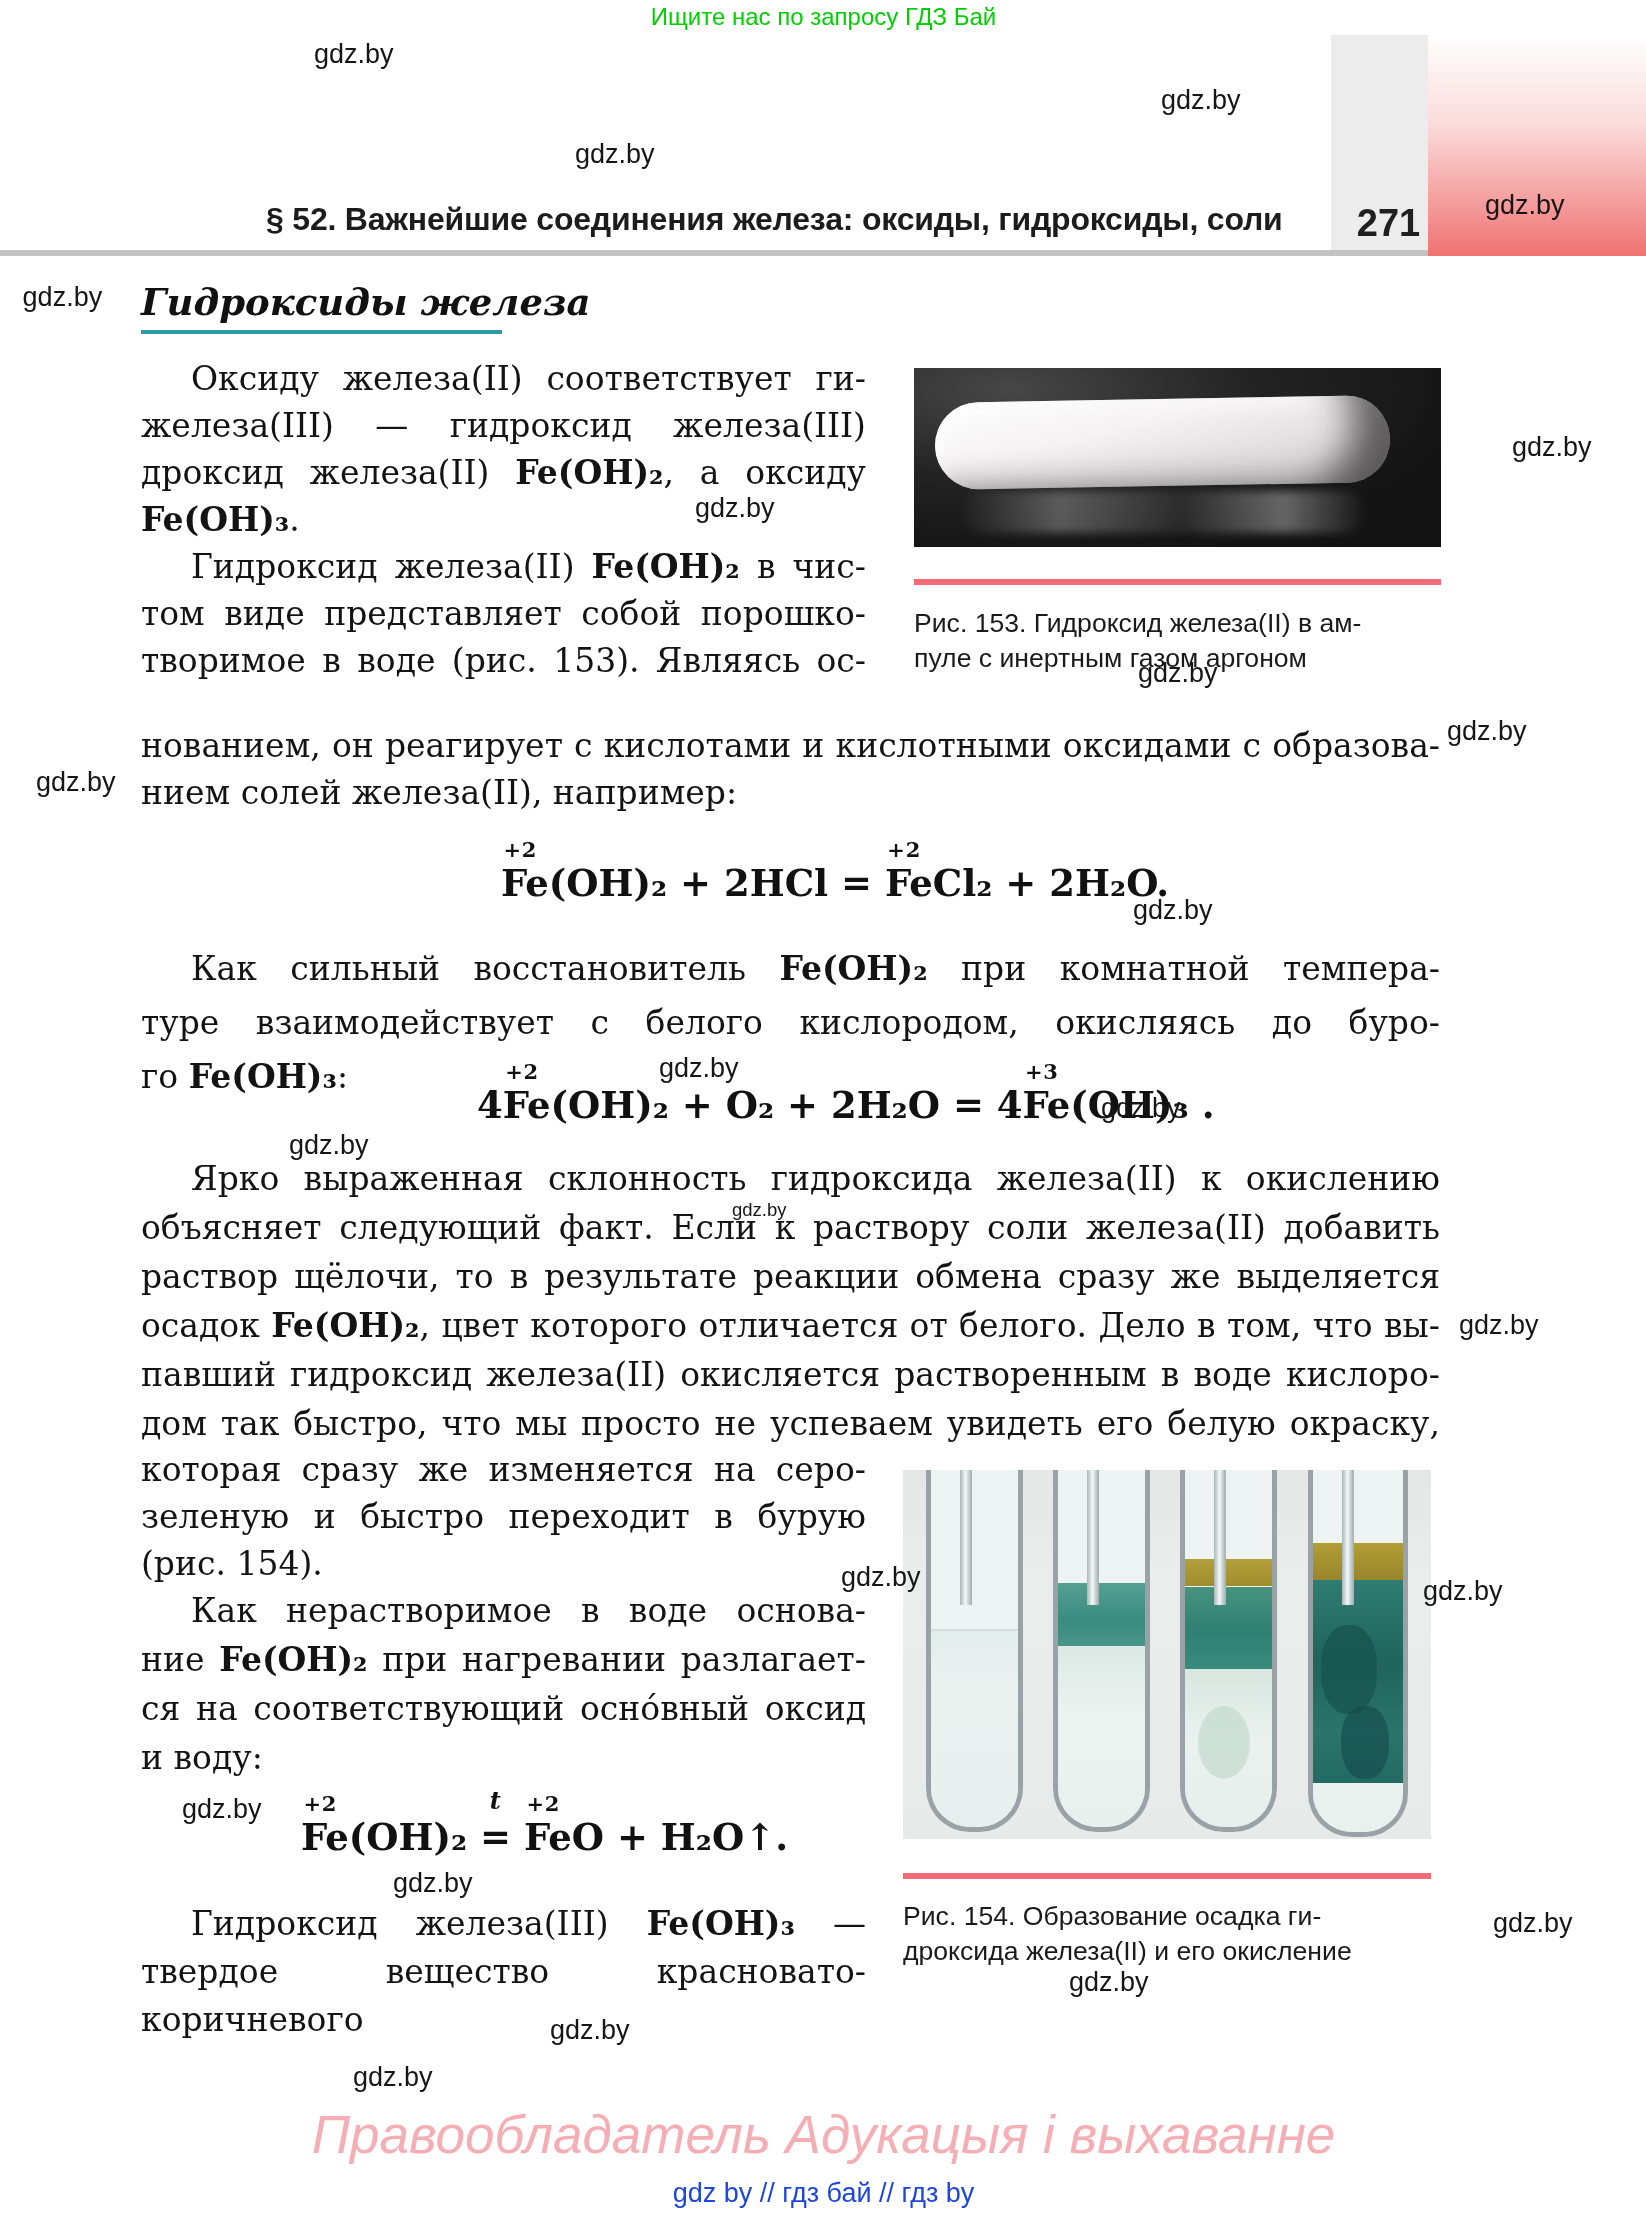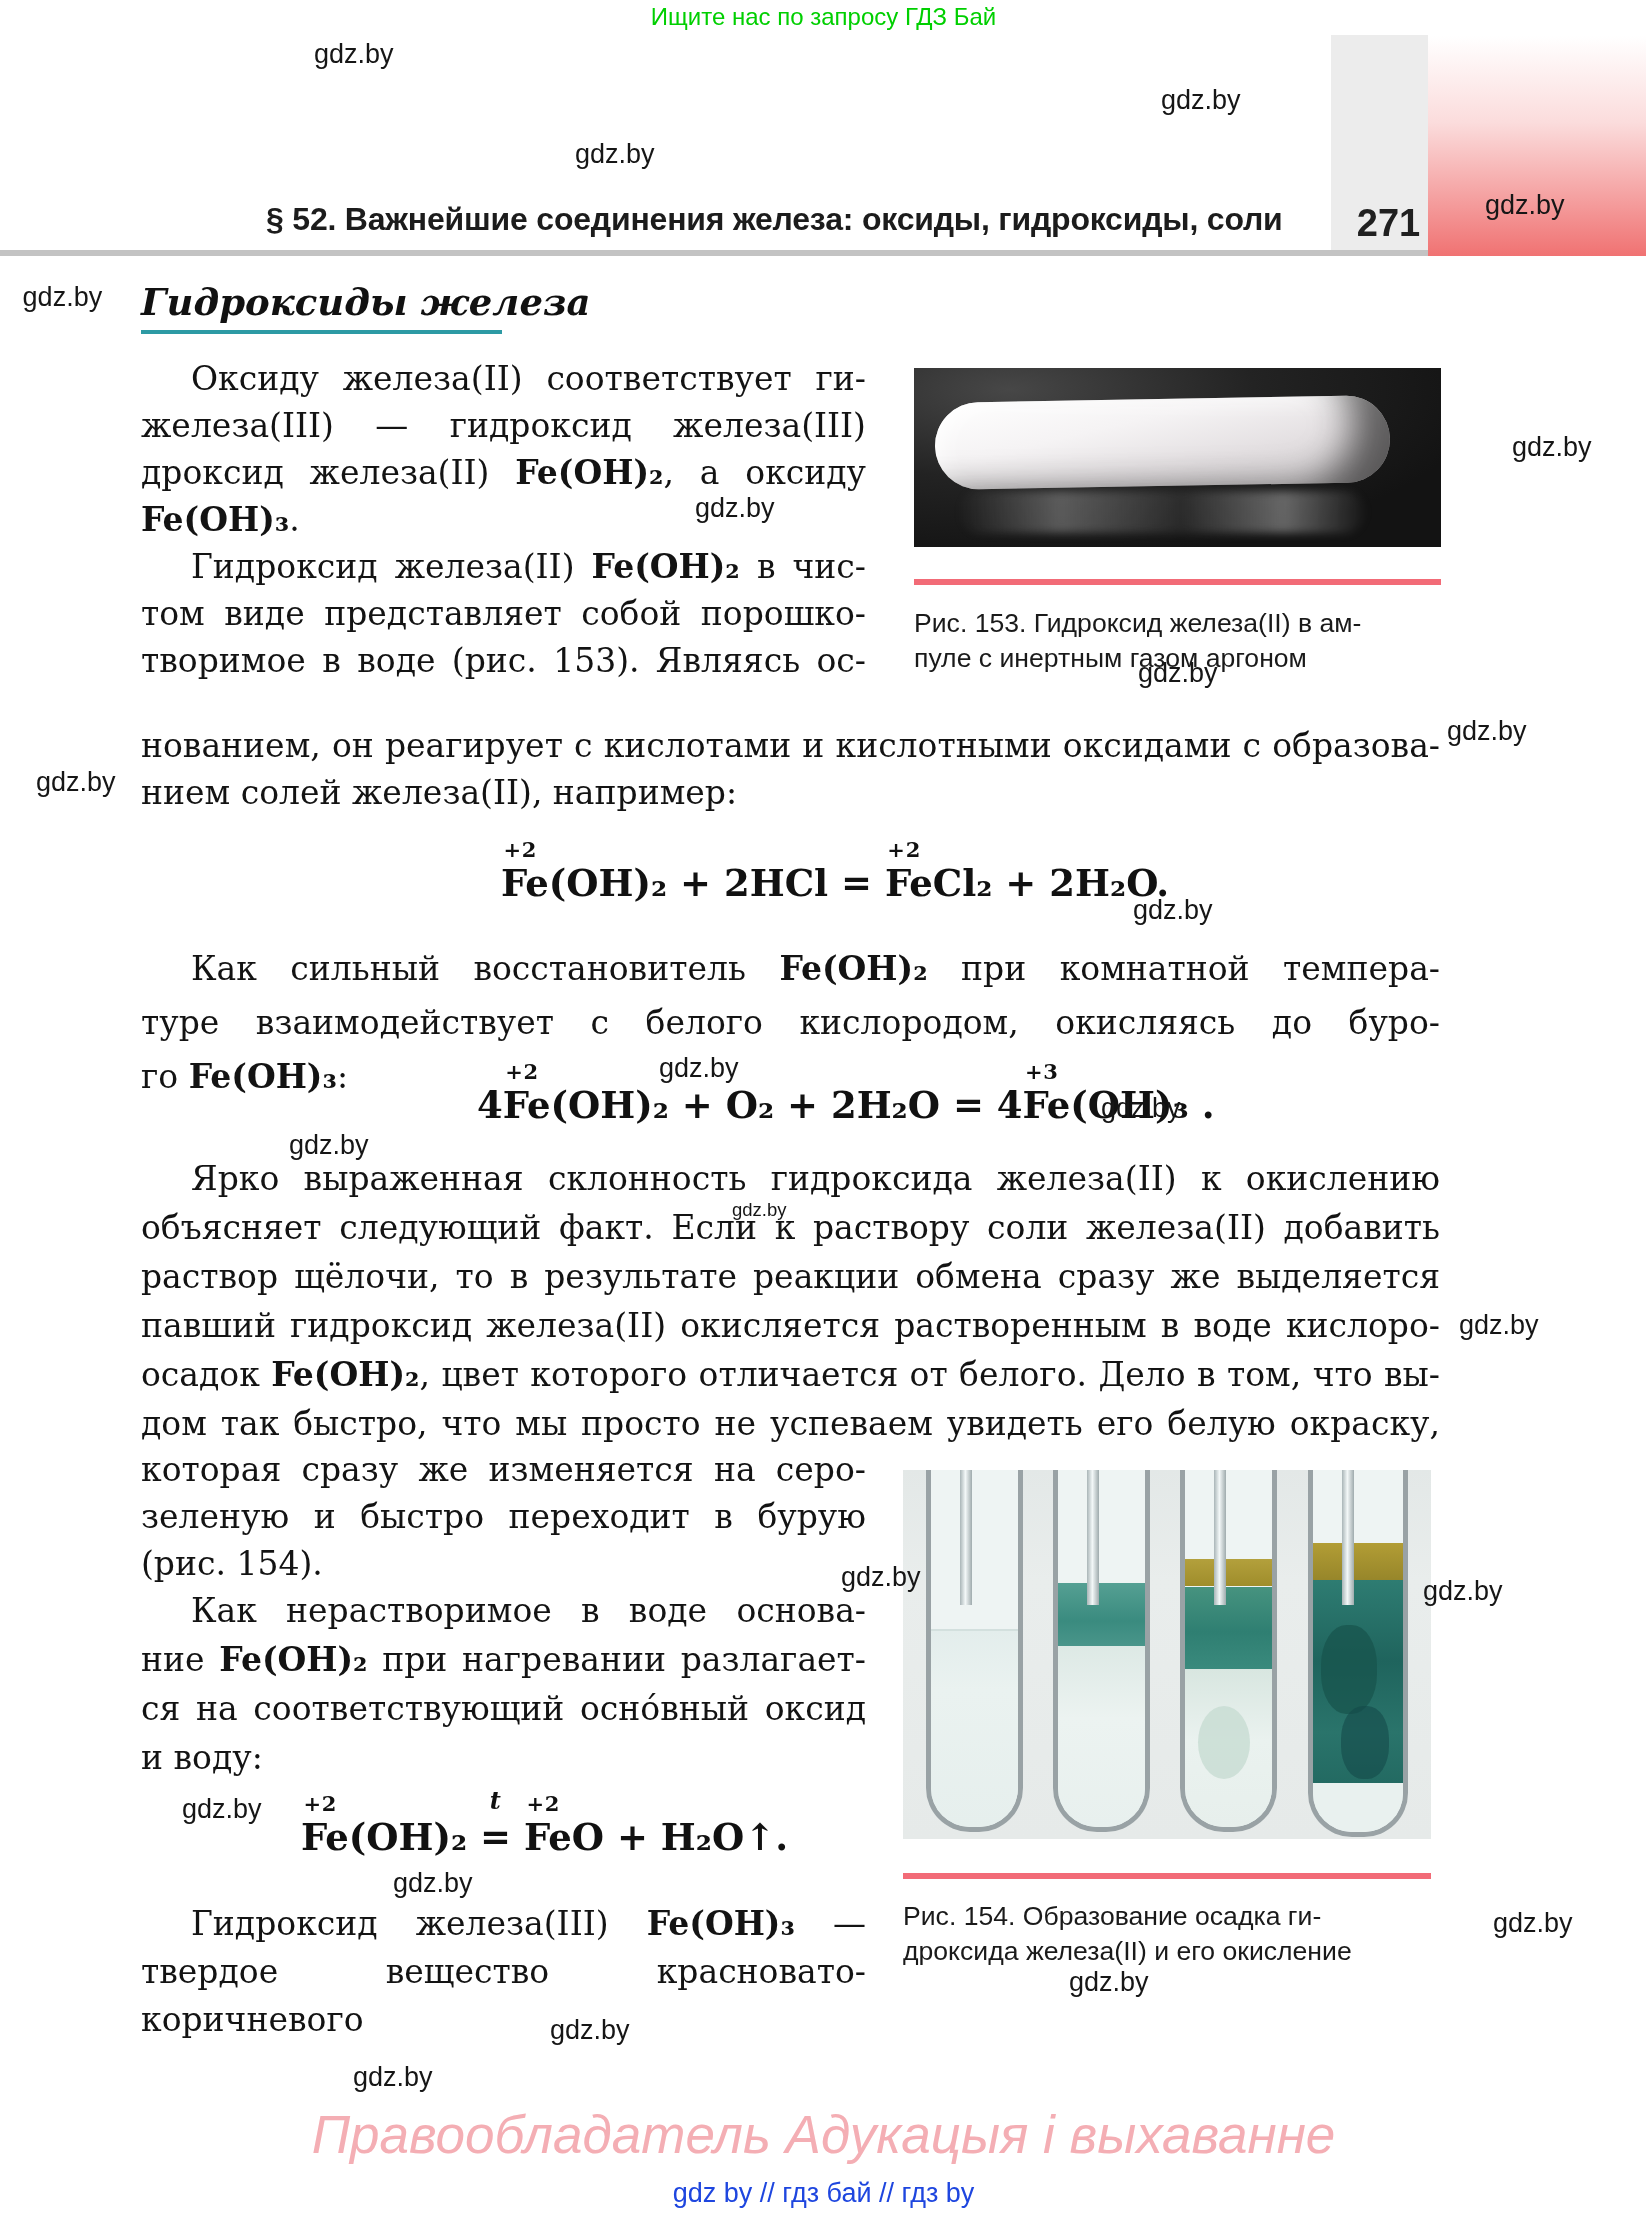--- a/index.html
+++ b/index.html
@@ -134,22 +134,22 @@
   <div class="tblock p2">
       <div class="line indent"><span>Как сильный восстановитель </span><b>Fe(OH)₂</b><span> при комнатной темпера-</span></div>
       <div class="line"><span>туре взаимодействует с белого кислородом, окисляясь до буро-</span></div>
       <div class="line endline"><span>го </span><b>Fe(OH)₃</b><span>:</span></div>
     </div>
   <div class="equation eq2"><span class="tok"><span>4</span></span><span class="tok"><span>Fe(OH)₂</span><span class="ox">+2</span></span><span class="tok"><span> + O₂ + 2H₂O = 4</span></span><span class="tok"><span>Fe(OH)₃</span><span class="ox">+3</span></span><span class="tok"><span> .</span></span></div>
   <div class="tblock p3">
       <div class="line indent"><span>Ярко выраженная склонность гидроксида железа(II) к окислению</span></div>
       <div class="line"><span>объясняет следующий факт. Если к раствору соли железа(II) добавить</span></div>
       <div class="line"><span>раствор щёлочи, то в результате реакции обмена сразу же выделяется</span></div>
+      <div class="line"><span>осадок </span><b>Fe(OH)₂</b><span>, цвет которого отличается от белого. Дело в том, что вы-</span></div>
       <div class="line"><span>павший гидроксид железа(II) окисляется растворенным в воде кислоро-</span></div>
-      <div class="line"><span>осадок </span><b>Fe(OH)₂</b><span>, цвет которого отличается от белого. Дело в том, что вы-</span></div>
       <div class="line"><span>дом так быстро, что мы просто не успеваем увидеть его белую окраску,</span></div>
     </div>
   <div class="tblock p3b">
       <div class="line"><span>которая сразу же изменяется на серо-</span></div>
       <div class="line"><span>зеленую и быстро переходит в бурую</span></div>
       <div class="line endline"><span>(рис. 154).</span></div>
     </div>
   <div class="tblock p4">
       <div class="line indent"><span>Как нерастворимое в воде основа-</span></div>
       <div class="line"><span>ние </span><b>Fe(OH)₂</b><span> при нагревании разлагает-</span></div>

